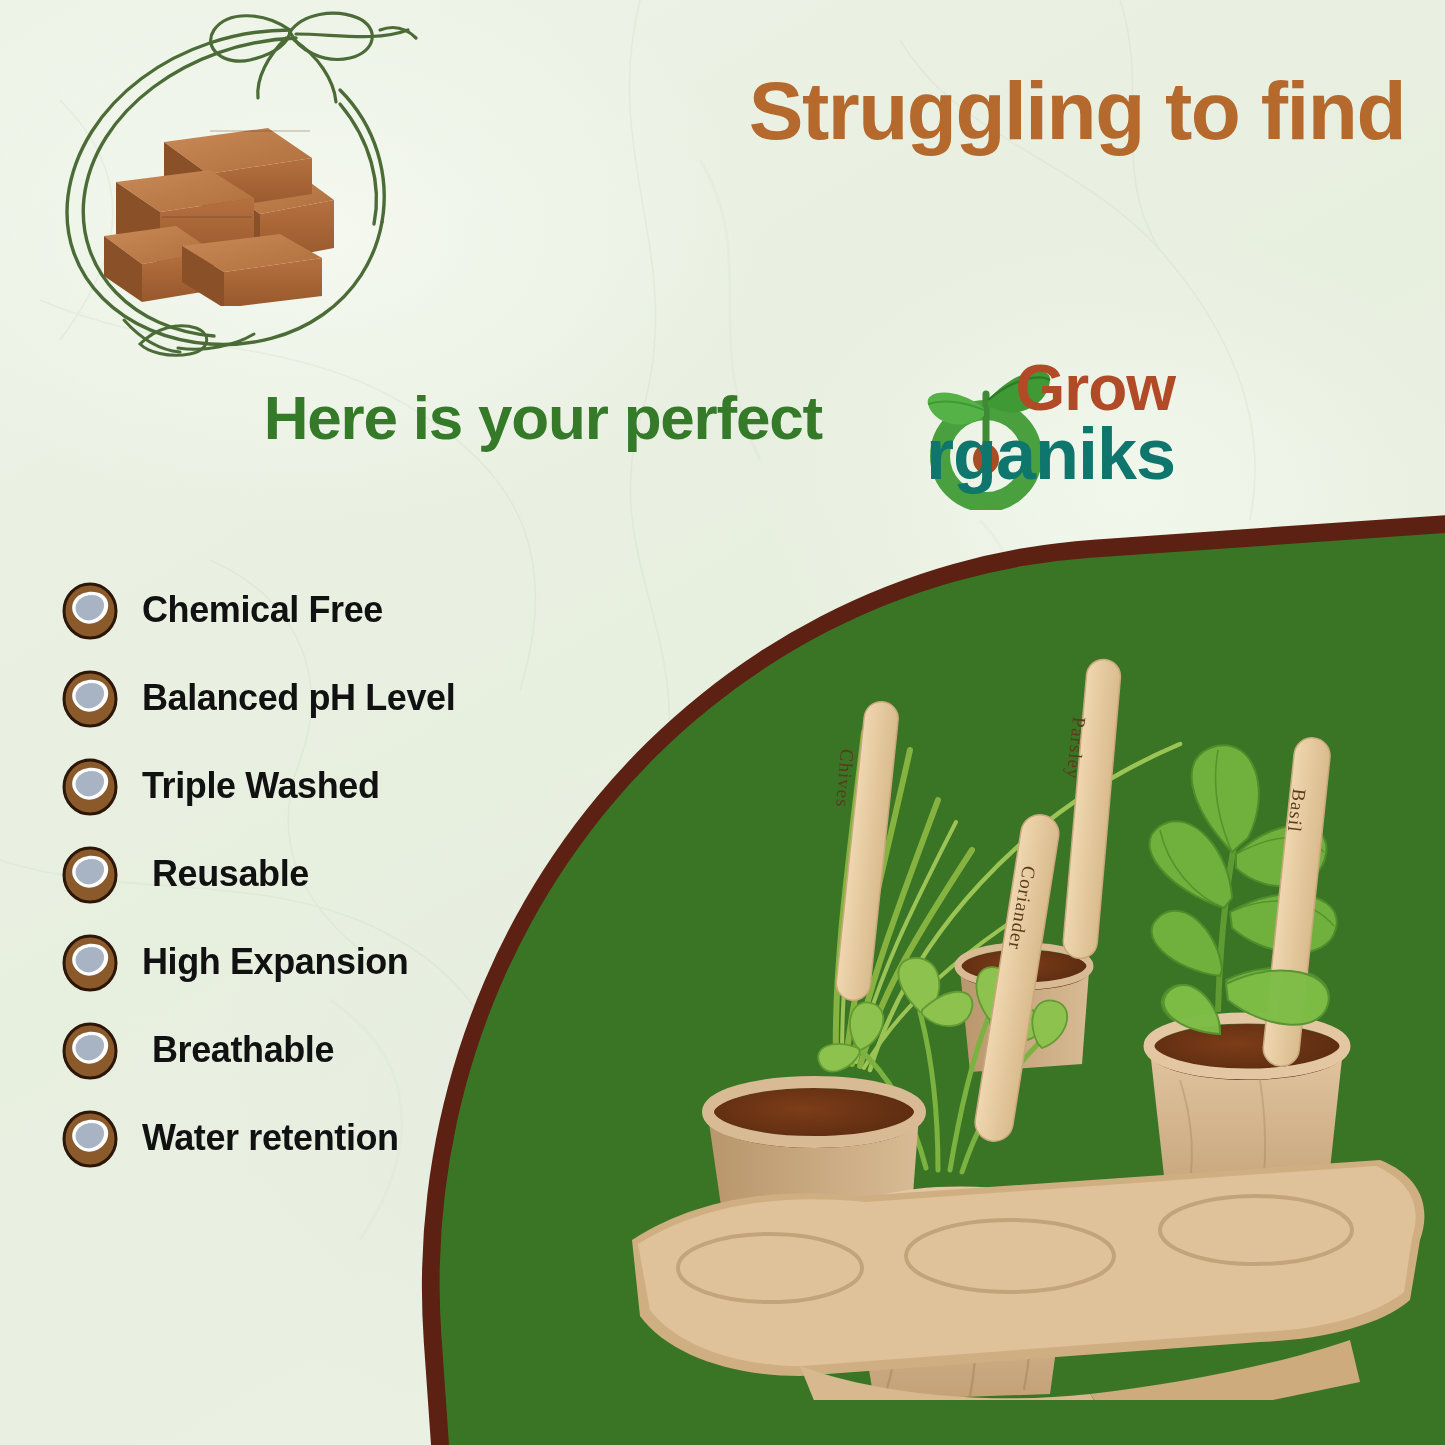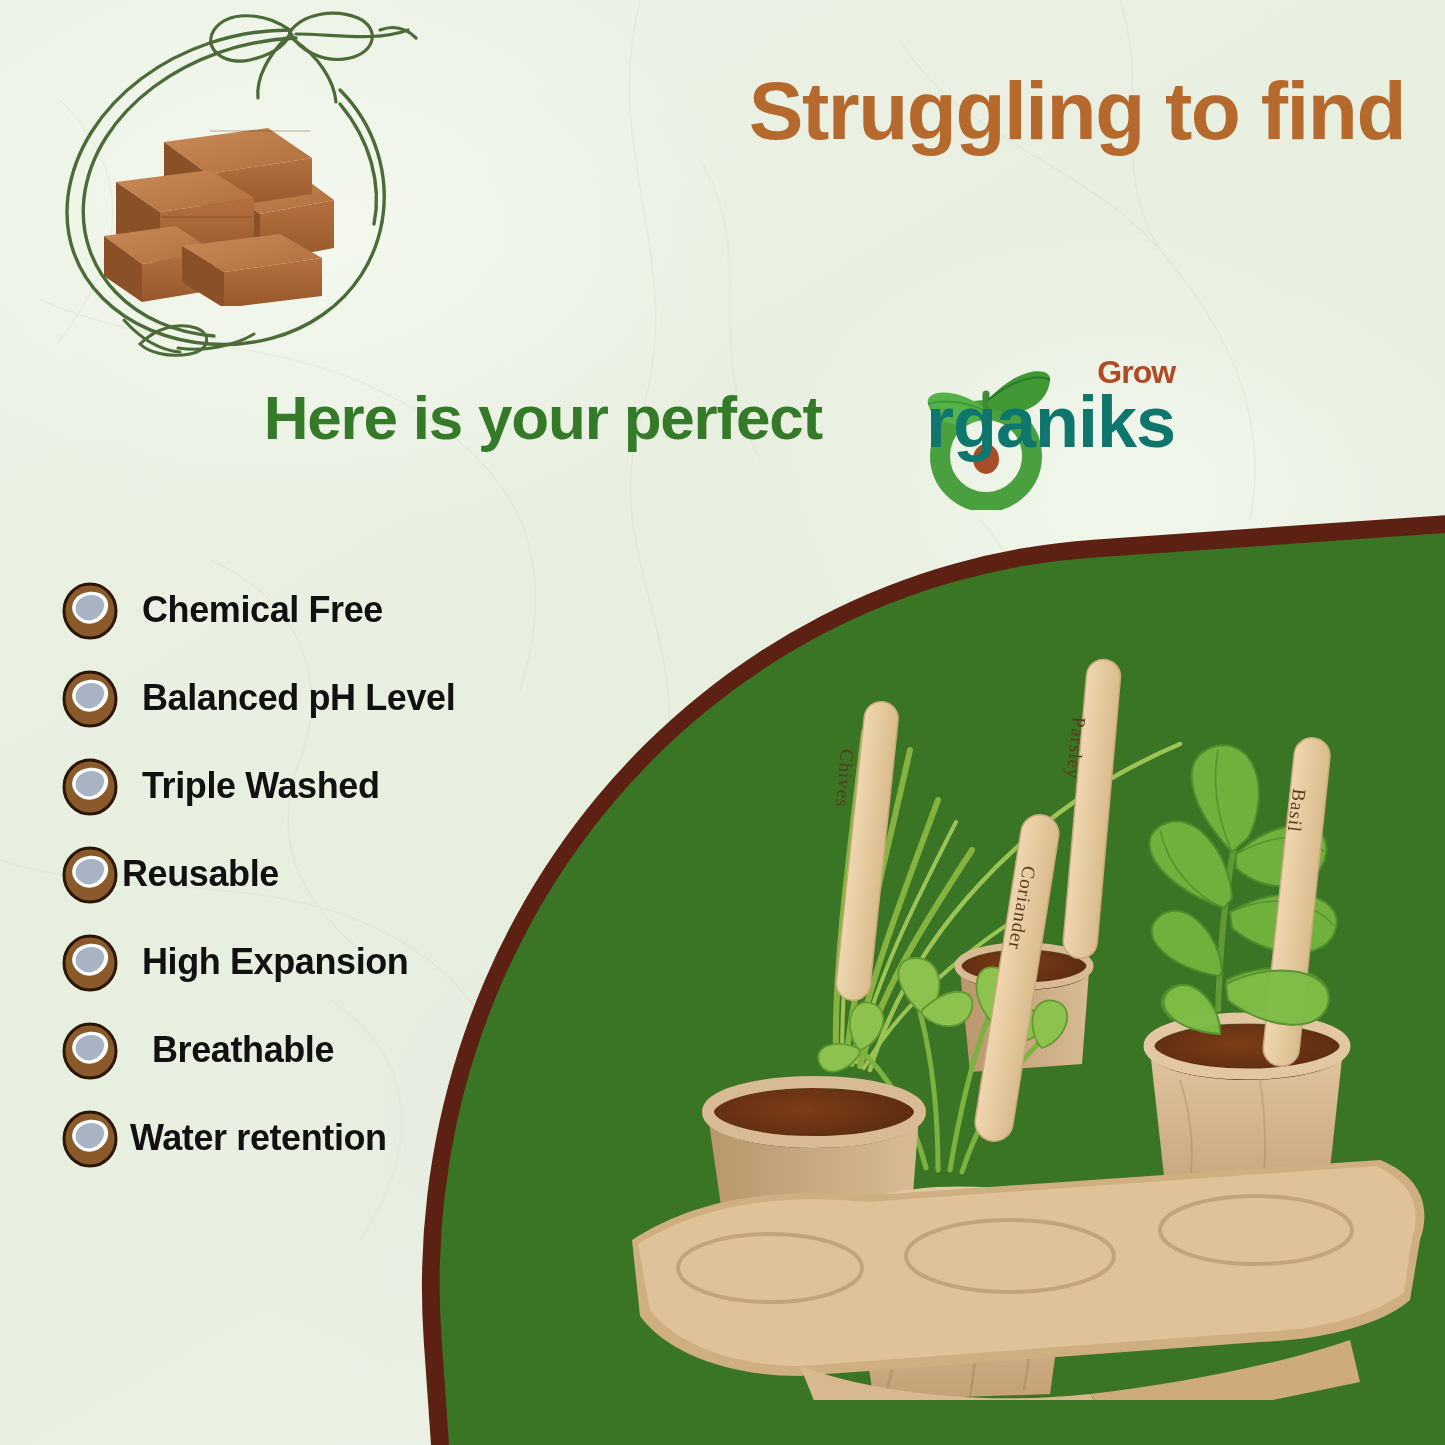--- a/index.html
+++ b/index.html
@@ -55,21 +55,21 @@
   }
   .sh-line{display:block;white-space:nowrap;}
   
   .wreath-wrap{position:absolute;left:28px;top:8px;width:400px;height:350px;}
   .brick-img{position:absolute;left:62px;top:88px;width:260px;height:210px;}
   
   .logo{position:absolute;left:900px;top:352px;width:400px;height:150px;}
   .logo-text{
     position:absolute;left:88px;top:4px;font-weight:800;letter-spacing:-1px;
   }
-  .logo-grow{color:#b04a27;font-size:32px;display:block;line-height:1;}
+  .logo-grow{color:#b04a27;font-size:64px;display:block;line-height:1;}
   .logo-organiks{color:#0f766e;font-size:72px;display:block;line-height:.95;margin-left:-62px;}
   
   .features{position:absolute;left:58px;top:566px;width:600px;}
   .feat-row{
     display:flex;align-items:center;height:88px;
   }
   .feat-ico{width:64px;height:62px;flex:0 0 64px;}
   .feat-lbl{
     color:#111;font-weight:800;font-size:36px;letter-spacing:-.4px;
     white-space:nowrap;
@@ -246,21 +246,21 @@
       </svg>
       <span class="feat-lbl" style="margin-left:20px">Triple Washed</span>
     </div>
 
     <div class="feat-row">
       <svg class="feat-ico" viewBox="0 0 64 62">
         <ellipse cx="32" cy="32" rx="26" ry="27" fill="#8b5a2b" stroke="#2b1608" stroke-width="3"></ellipse>
         <path d="M18 19 C 27 9, 48 11, 50 24 C 52 38, 36 49, 24 43 C 14 38, 11 27, 18 19 Z" fill="#ffffff"></path>
         <path d="M21 21 C 29 13, 45 15, 46 25 C 47 36, 34 45, 25 40 C 17 36, 15 27, 21 21 Z" fill="#a8b4c4"></path>
       </svg>
-      <span class="feat-lbl" style="">Reusable</span>
+      <span class="feat-lbl" style="margin-left:30px">Reusable</span>
     </div>
 
     <div class="feat-row">
       <svg class="feat-ico" viewBox="0 0 64 62">
         <ellipse cx="32" cy="32" rx="26" ry="27" fill="#8b5a2b" stroke="#2b1608" stroke-width="3"></ellipse>
         <path d="M18 19 C 27 9, 48 11, 50 24 C 52 38, 36 49, 24 43 C 14 38, 11 27, 18 19 Z" fill="#ffffff"></path>
         <path d="M21 21 C 29 13, 45 15, 46 25 C 47 36, 34 45, 25 40 C 17 36, 15 27, 21 21 Z" fill="#a8b4c4"></path>
       </svg>
       <span class="feat-lbl" style="margin-left:20px">High Expansion</span>
     </div>
@@ -273,21 +273,21 @@
       </svg>
       <span class="feat-lbl" style="margin-left:30px">Breathable</span>
     </div>
 
     <div class="feat-row">
       <svg class="feat-ico" viewBox="0 0 64 62">
         <ellipse cx="32" cy="32" rx="26" ry="27" fill="#8b5a2b" stroke="#2b1608" stroke-width="3"></ellipse>
         <path d="M18 19 C 27 9, 48 11, 50 24 C 52 38, 36 49, 24 43 C 14 38, 11 27, 18 19 Z" fill="#ffffff"></path>
         <path d="M21 21 C 29 13, 45 15, 46 25 C 47 36, 34 45, 25 40 C 17 36, 15 27, 21 21 Z" fill="#a8b4c4"></path>
       </svg>
-      <span class="feat-lbl" style="margin-left:8px">Water retention</span>
+      <span class="feat-lbl" style="margin-left:20px">Water retention</span>
     </div>
 
   </div>
 
   <div class="photo">
     <svg viewBox="0 0 825 760" width="825" height="760">
       <defs>
         <linearGradient id="pulp" x1="0" y1="0" x2="0" y2="1">
           <stop offset="0" stop-color="#e2c7a2"></stop>
             <stop offset="1" stop-color="#c4a177"></stop>

